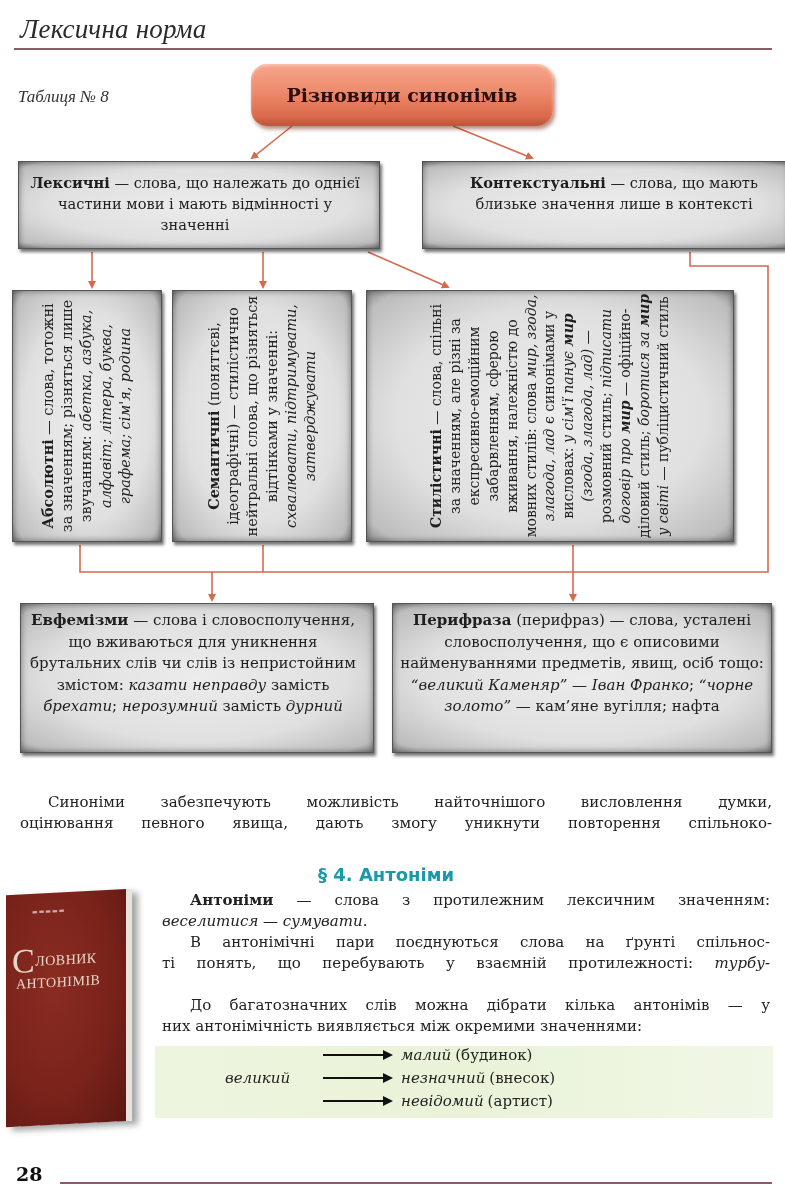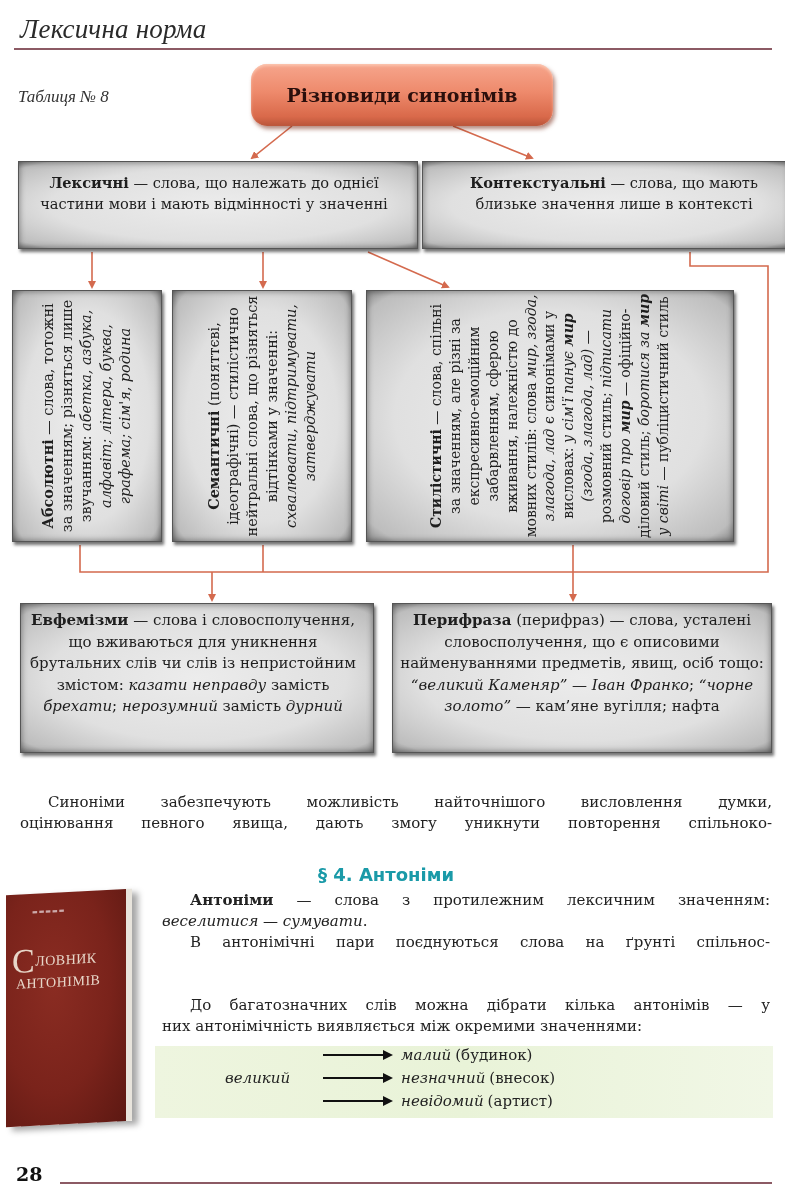--- a/index.html
+++ b/index.html
@@ -31,21 +31,21 @@
     position: absolute;
     background: radial-gradient(ellipse at center, #ececec 0%, #e0e0e0 60%, #bdbdbd 92%, #8a8a8a 100%);
     border: 1px solid #555;
     box-shadow: 2px 3px 3px rgba(0,0,0,0.55), inset 0 0 6px rgba(0,0,0,0.45);
     font-family: "DejaVu Serif", serif; color: #1e1e1e;
   }
   .gbox .txt { text-align: center; font-size: 14.6px; line-height: 21px; }
   .gbox b { font-weight: bold; }
   .gbox i { font-style: italic; }
 
-  .box-lexical { left: 18px; top: 161px; width: 400px; height: 88px; padding: 10px 16px 0 8px; }
+  .box-lexical { left: 18px; top: 161px; width: 362px; height: 88px; padding: 10px 16px 0 8px; }
   .box-contextual { left: 422px; top: 161px; width: 368px; height: 88px; padding: 10px 8px 0 24px; }
 
   .vbox { top: 290px; height: 252px; overflow: hidden; }
   .vbox .rot {
     position: absolute; left: 50%; top: 50%;
     transform: translate(-50%, -50%) rotate(-90deg);
     width: 242px; text-align: center; font-size: 14.4px; line-height: 19.2px;
   }
   .box-absolute { left: 12px; width: 150px; }
   .box-semantic { left: 172px; width: 180px; }
@@ -178,20 +178,21 @@
 
 <div class="section-heading">§ 4. Антоніми</div>
 
 <div class="para ant ant-p1">
   <span class="l indent"><b>Антоніми</b><span> — слова з протилежним лексичним значенням:</span></span>
   <span class="l last"><i>веселитися — сумувати</i><span>.</span></span>
 </div>
 
 <div class="para ant ant-p2">
   <span class="l indent">В антонімічні пари поєднуються слова на ґрунті спільнос-</span>
+  <span class="l"><span>ті понять, що перебувають у взаємній протилежності: </span><i>турбу-</i></span>
 </div>
 
 <div class="para ant ant-p3">
   <span class="l indent">До багатозначних слів можна дібрати кілька антонімів — у</span>
   <span class="l last">них антонімічність виявляється між окремими значеннями:</span>
 </div>
 
 <div class="example-band">
   <div class="ex-left">великий</div>
   <div class="ex-row ex-r1">

